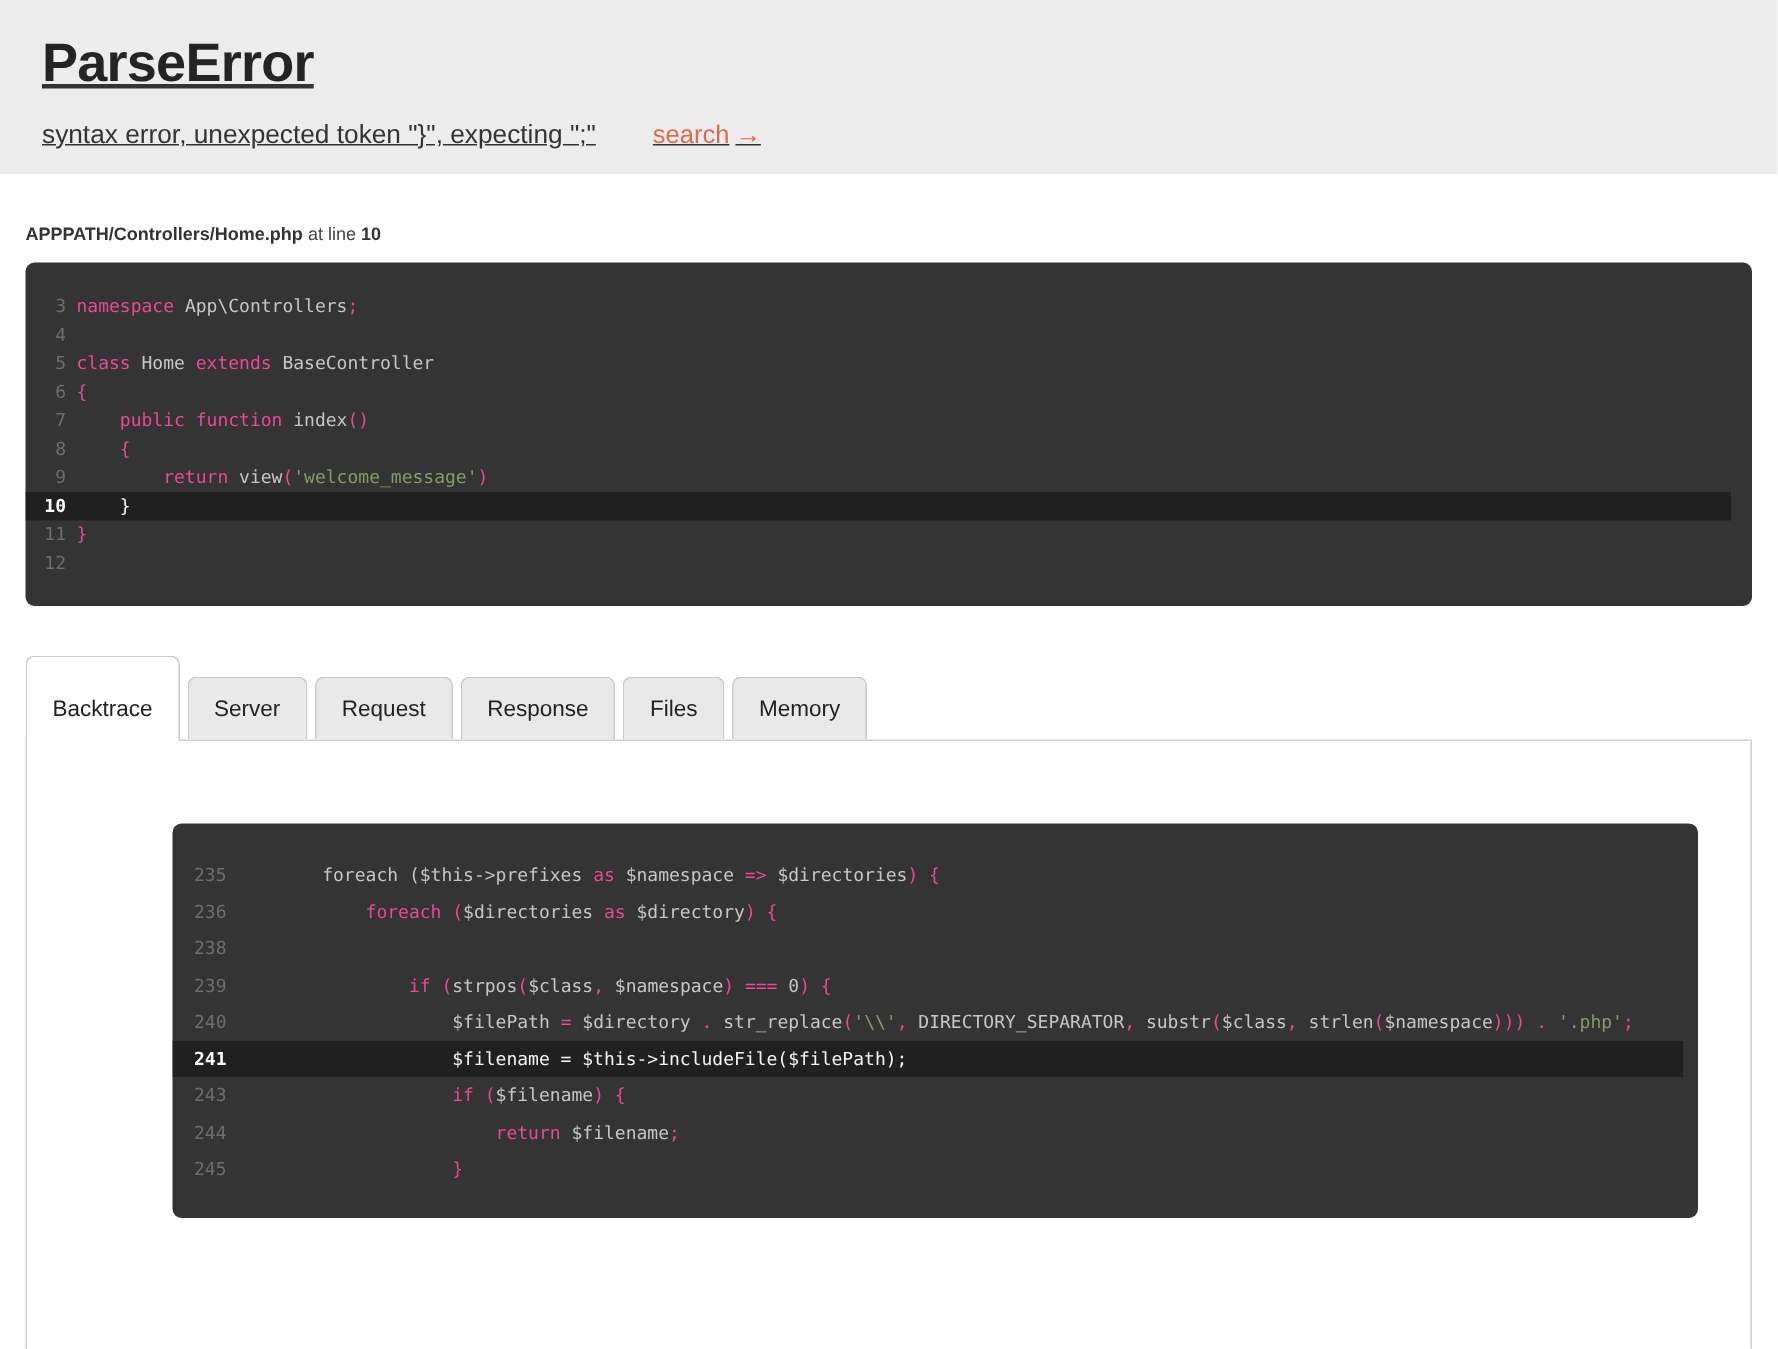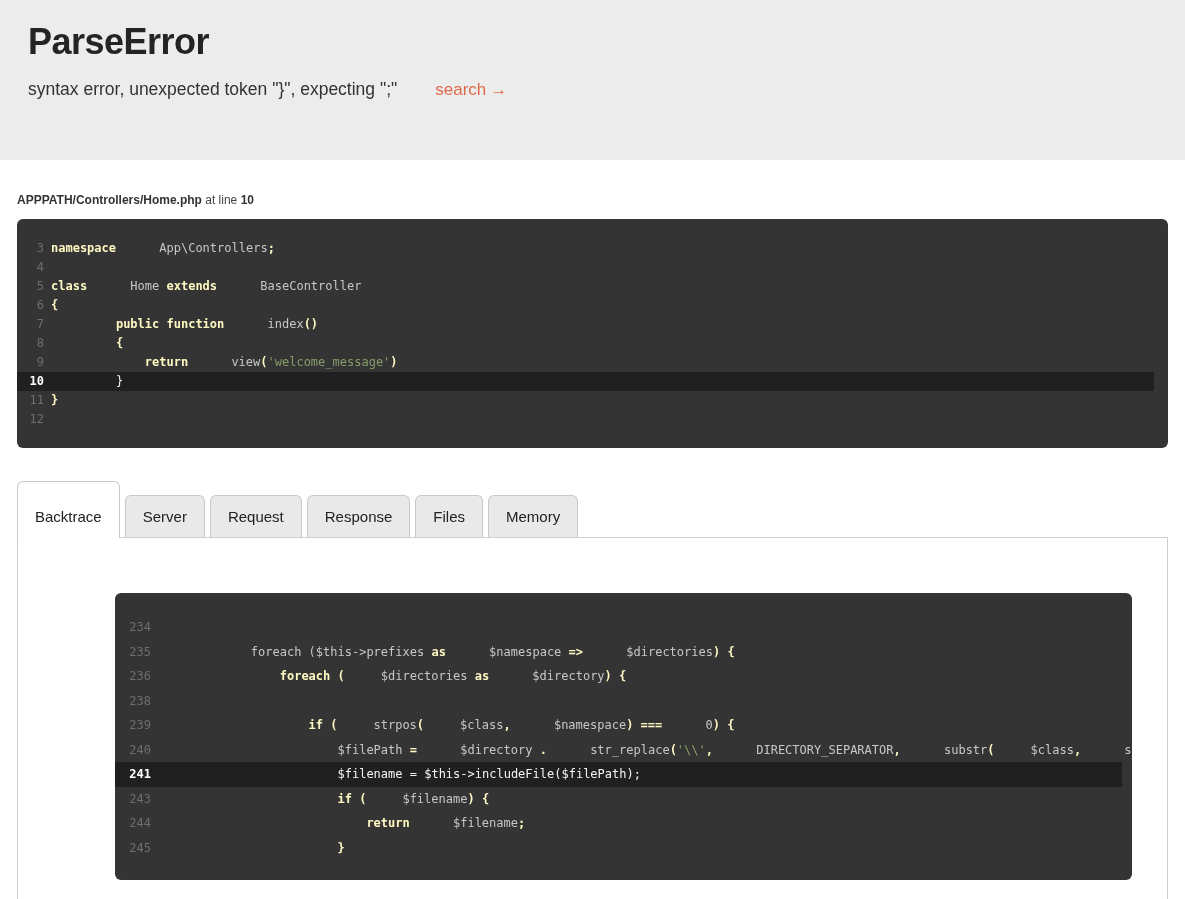--- a/index.html
+++ b/index.html
@@ -8,21 +8,22 @@
     width: 1185px; height: 899px; overflow: hidden;
     background: #ffffff;
     font-family: "Liberation Sans", sans-serif;
     color: #333;
   }
 
   
   .header {
     background: #ececec;
     padding: 21px 28px 30px 28px;
-    height: 160px;
+    height: 116px;
+    text-decoration: underline;
   }
   .header h1 {
     margin: 0;
     font-size: 36px;
     font-weight: 700;
     color: #242424;
     letter-spacing: -0.5px;
   }
   .header .message-row {
     margin-top: 16px;
@@ -66,22 +67,22 @@
   #block-source .cline { line-height: 19px; }
   #block-trace  .cline { line-height: 24.5px; }
   .lnum {
     flex: 0 0 auto;
     text-align: right;
     color: #6e6e6e;
   }
   #block-source .lnum { width: 27px; margin-right: 7px; }
   #block-trace  .lnum { width: 36px; margin-right: 6px; }
   .lcode { white-space: pre; }
-  .tok-k { color: #fef9c3; font-weight: 700; }
-  .tok-d { color: #c7c7c7; margin-left: 36px; }
+  .tok-k { color: #ec4899; font-weight: 400; }
+  .tok-d { color: #c7c7c7; }
   .tok-s { color: #869d6a; }
   .cline.hl { background: #202020; }
   .cline.hl .lnum { color: #ffffff; font-weight: 700; }
   .cline.hl .tok-k, .cline.hl .tok-d, .cline.hl .tok-s { color: #f5f5f5; font-weight: 400; }
 
   
   .tabs {
     margin: 33px 17px 0 17px;
     display: flex;
     gap: 5px;
@@ -171,21 +172,20 @@
     <div class="tab">Server</div>
     <div class="tab">Request</div>
     <div class="tab">Response</div>
     <div class="tab">Files</div>
     <div class="tab">Memory</div>
   </div>
 
   <div class="panel">
     <div class="trace-list">
       <div class="code-block" id="block-trace">
-          <div class="cline"><span class="lnum">234</span><span class="lcode"></span></div>
           <div class="cline"><span class="lnum">235</span><span class="lcode"><span class="tok-d">        foreach ($this-&gt;prefixes </span><span class="tok-k">as</span><span class="tok-d"> $namespace </span><span class="tok-k">=&gt;</span><span class="tok-d"> $directories</span><span class="tok-k">) {</span></span></div>
           <div class="cline"><span class="lnum">236</span><span class="lcode"><span class="tok-d">            </span><span class="tok-k">foreach (</span><span class="tok-d">$directories </span><span class="tok-k">as</span><span class="tok-d"> $directory</span><span class="tok-k">) {</span></span></div>
           <div class="cline"><span class="lnum">238</span><span class="lcode"></span></div>
           <div class="cline"><span class="lnum">239</span><span class="lcode"><span class="tok-d">                </span><span class="tok-k">if (</span><span class="tok-d">strpos</span><span class="tok-k">(</span><span class="tok-d">$class</span><span class="tok-k">,</span><span class="tok-d"> $namespace</span><span class="tok-k">) === </span><span class="tok-d">0</span><span class="tok-k">) {</span></span></div>
           <div class="cline"><span class="lnum">240</span><span class="lcode"><span class="tok-d">                    $filePath </span><span class="tok-k">=</span><span class="tok-d"> $directory </span><span class="tok-k">.</span><span class="tok-d"> str_replace</span><span class="tok-k">(</span><span class="tok-s">'\\'</span><span class="tok-k">,</span><span class="tok-d"> DIRECTORY_SEPARATOR</span><span class="tok-k">,</span><span class="tok-d"> substr</span><span class="tok-k">(</span><span class="tok-d">$class</span><span class="tok-k">,</span><span class="tok-d"> strlen</span><span class="tok-k">(</span><span class="tok-d">$namespace</span><span class="tok-k">)))</span><span class="tok-d"> </span><span class="tok-k">.</span><span class="tok-d"> </span><span class="tok-s">'.php'</span><span class="tok-k">;</span></span></div>
           <div class="cline hl"><span class="lnum">241</span><span class="lcode"><span class="tok-d">                    $filename = $this-&gt;includeFile($filePath);</span></span></div>
           <div class="cline"><span class="lnum">243</span><span class="lcode"><span class="tok-d">                    </span><span class="tok-k">if (</span><span class="tok-d">$filename</span><span class="tok-k">) {</span></span></div>
           <div class="cline"><span class="lnum">244</span><span class="lcode"><span class="tok-d">                        </span><span class="tok-k">return</span><span class="tok-d"> $filename</span><span class="tok-k">;</span></span></div>
           <div class="cline"><span class="lnum">245</span><span class="lcode"><span class="tok-d">                    </span><span class="tok-k">}</span></span></div>
         </div>

